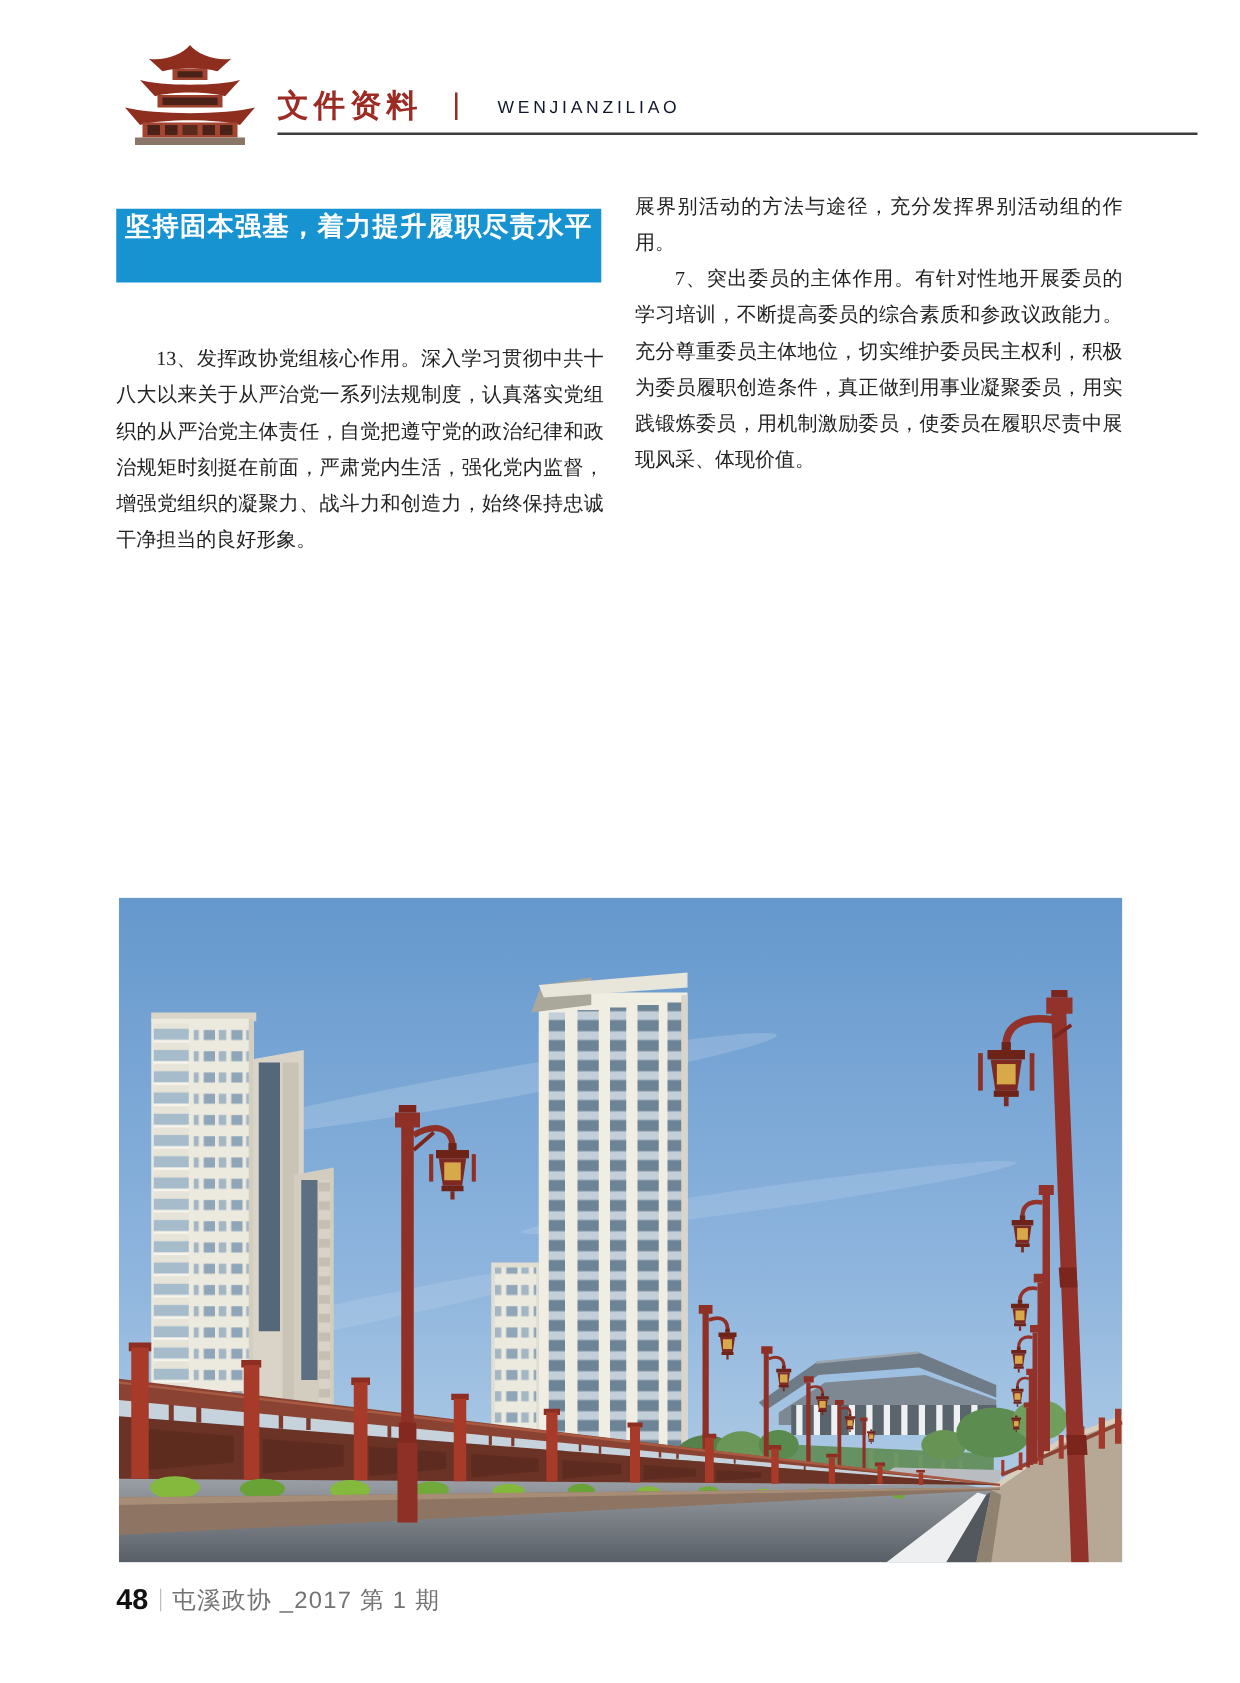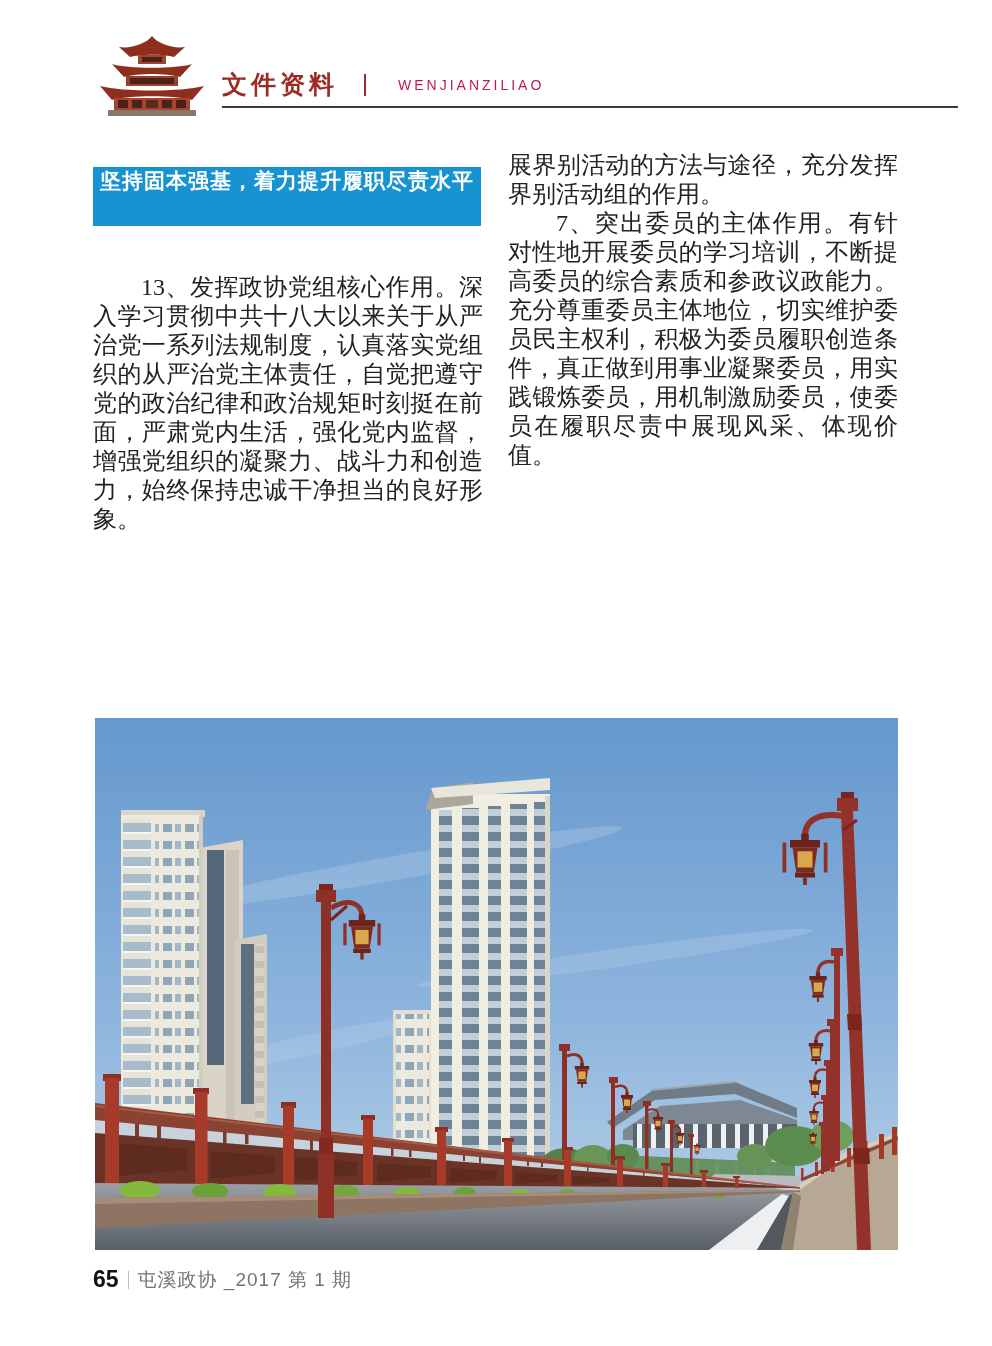--- a/index.html
+++ b/index.html
@@ -4,32 +4,32 @@
 <style>
   html,body{margin:0;padding:0;background:#ffffff;}
   body{width:992px;height:1346px;position:relative;overflow:hidden;
        font-family:"Liberation Serif","DejaVu Serif",serif;color:#222;}
 
   
   .hdr-icon{position:absolute;left:88px;top:34px;width:128px;height:84px;}
   .hdr-row{position:absolute;left:222px;top:68px;display:flex;align-items:center;gap:20px;}
   .hdr-title{font-size:25px;font-weight:bold;color:#9b2b23;letter-spacing:4px;}
   .hdr-sep{width:2px;height:22px;background:#9b2b23;margin:0 12px 0 6px;}
-  .hdr-pinyin{font-size:14px;color:#be185d;letter-spacing:3px;
+  .hdr-pinyin{font-size:14px;color:#0f172a;letter-spacing:3px;
               font-family:"Liberation Sans","DejaVu Sans",sans-serif;}
   .hdr-rule{position:absolute;left:222px;top:106px;width:736px;border-top:2px solid #3c3c3c;}
 
   
   .banner{position:absolute;left:93px;top:167px;width:388px;height:59px;background:#1793d1;
           display:flex;justify-content:center;color:#fff;
           font-family:"Liberation Sans","DejaVu Sans",sans-serif;
           font-weight:bold;font-size:21px;letter-spacing:1px;}
 
   
-  .col{position:absolute;width:390px;font-size:24px;line-height:29px;text-align:justify;}
+  .col{position:absolute;width:390px;font-size:16px;line-height:29px;text-align:justify;}
   .col p{margin:0;}
   .col p.indent{text-indent:2em;}
   .col-left{left:93px;top:253px;margin-top:20px;}
   .col-right{left:508px;top:151px;}
 
   
   .photo{position:absolute;left:95px;top:718px;width:803px;height:532px;overflow:hidden;}
   .photo svg{display:block;width:803px;height:532px;}
 
   
@@ -360,16 +360,16 @@
     <path d="M728,385 C722,383 718,387 719,393" fill="none" stroke="#93322a" stroke-width="2"></path>
     <use href="#lantern" transform="translate(719,393) scale(0.4)"></use>
     <rect x="726" y="408" width="3" height="48" fill="#93322a"></rect>
         <rect x="724" y="404" width="7" height="4" fill="#93322a"></rect>
     <use href="#lantern" transform="translate(718,416) scale(0.32)"></use>
   </g>
 </svg>
 </div>
 
 <div class="footer">
-  <span class="num">65</span>
+  <span class="num">48</span>
   <span class="bar"></span>
   <span class="issue">屯溪政协 _2017 第 1 期</span>
 </div>
 
 </body></html>

